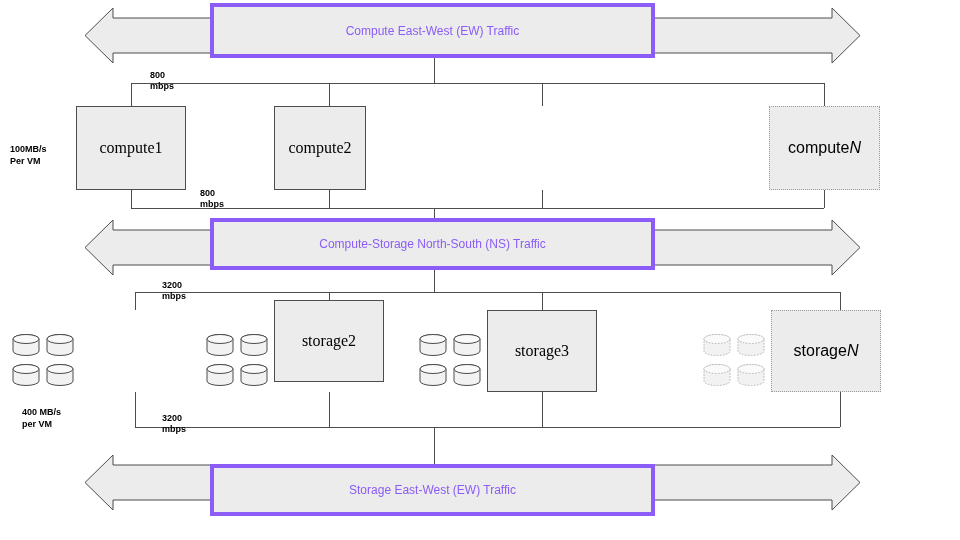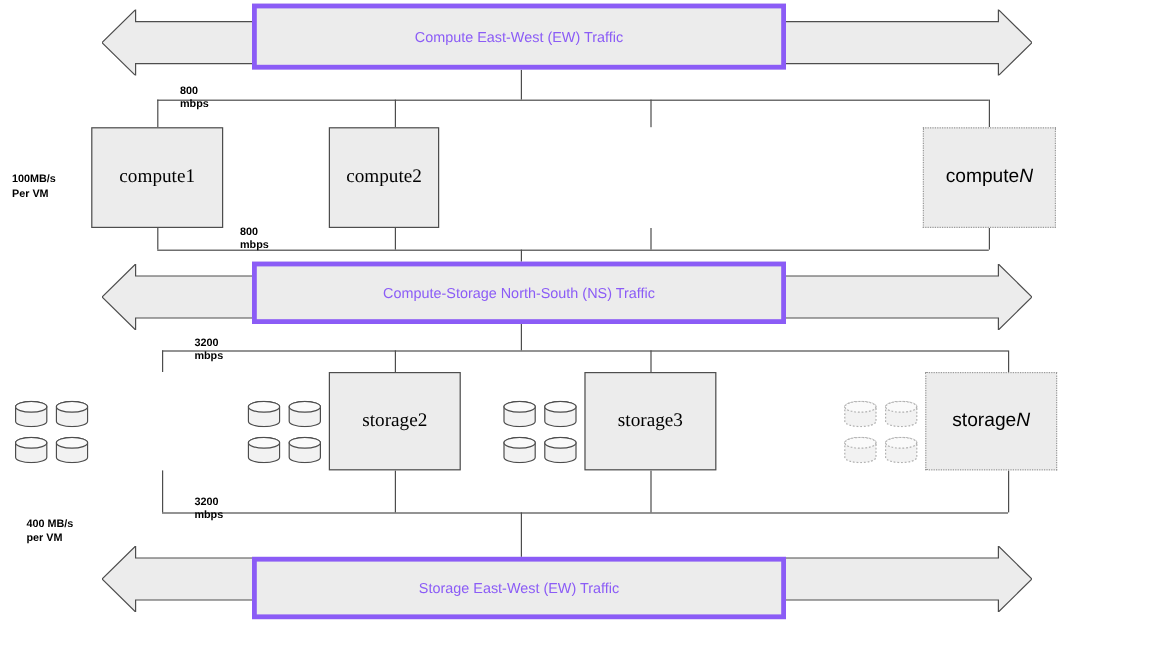--- a/index.html
+++ b/index.html
@@ -166,21 +166,21 @@
   <div class="line-v" style="left:135px; top:292px; height:18px;"></div>
   <div class="line-v" style="left:329px; top:292px; height:18px;"></div>
   <div class="line-v" style="left:542px; top:292px; height:18px;"></div>
   <div class="line-v" style="left:840px; top:292px; height:18px;"></div>
 
   <div class="rate-label" style="left:162px; top:280px;">
     <div>3200</div>
     <div>mbps</div>
   </div>
 
-  <div class="node solid" style="left:274px; top:310px; width:110px; height:82px;">
+  <div class="node solid" style="left:274px; top:300px; width:110px; height:82px;">
     <span>storage2</span>
   </div>
   <div class="node solid" style="left:487px; top:310px; width:110px; height:82px;">
     <span>storage3</span>
   </div>
   <div class="node dotted" style="left:771px; top:310px; width:110px; height:82px;text-align:right;">
     <span>storage</span>
       <span class="ital">N</span>
   </div>
 
@@ -253,21 +253,21 @@
     <svg class="disk" style="left:0px;  top:30px;" viewBox="0 0 28 22">
         <path d="M1,5 a13,4.5 0 0 1 26,0 v12 a13,4.5 0 0 1 -26,0 z" fill="#f2f2f2" stroke="#b0b0b0" stroke-width="1" stroke-dasharray="1.5,1.5"></path>
         <ellipse cx="14" cy="5" rx="13" ry="4.5" fill="#fafafa" stroke="#b0b0b0" stroke-width="1" stroke-dasharray="1.5,1.5"></ellipse>
       </svg>
     <svg class="disk" style="left:34px; top:30px;" viewBox="0 0 28 22">
         <path d="M1,5 a13,4.5 0 0 1 26,0 v12 a13,4.5 0 0 1 -26,0 z" fill="#f2f2f2" stroke="#b0b0b0" stroke-width="1" stroke-dasharray="1.5,1.5"></path>
         <ellipse cx="14" cy="5" rx="13" ry="4.5" fill="#fafafa" stroke="#b0b0b0" stroke-width="1" stroke-dasharray="1.5,1.5"></ellipse>
       </svg>
   </div>
 
-  <div class="side-note" style="left:22px; top:406px;margin-top:24px;">
+  <div class="side-note" style="left:22px; top:406px;">
     <div>400 MB/s</div>
     <div>per VM</div>
   </div>
 
   <div class="line-v" style="left:135px; top:392px; height:35px;"></div>
   <div class="line-v" style="left:329px; top:392px; height:35px;"></div>
   <div class="line-v" style="left:542px; top:392px; height:35px;"></div>
   <div class="line-v" style="left:840px; top:392px; height:35px;"></div>
   <div class="line-h" style="left:135px; top:427px; width:705px;"></div>
 

